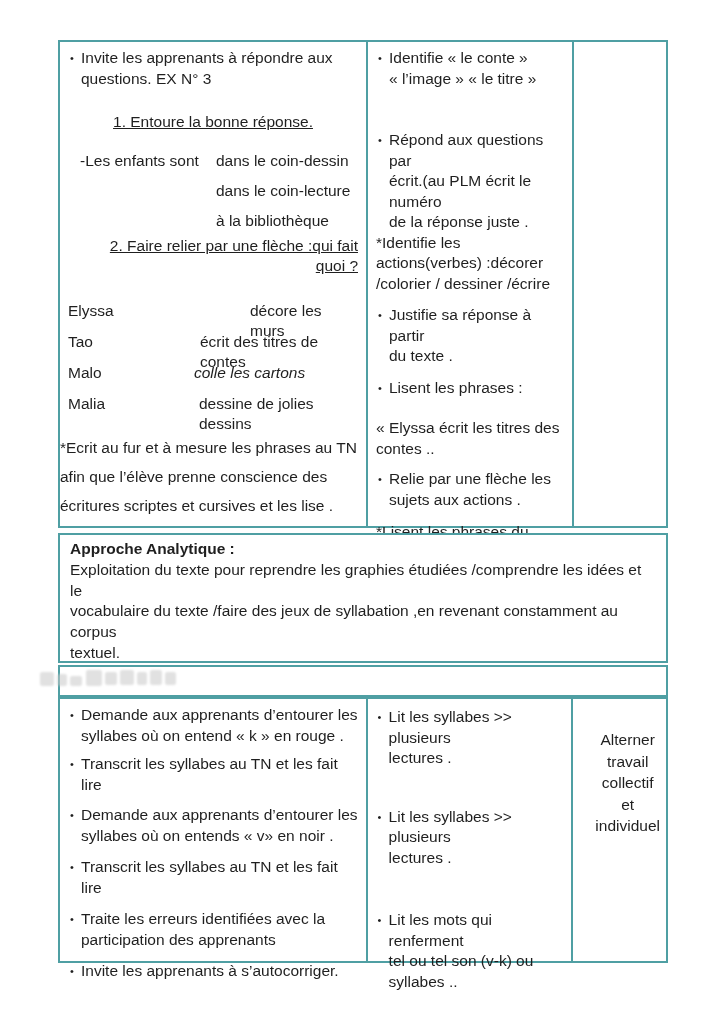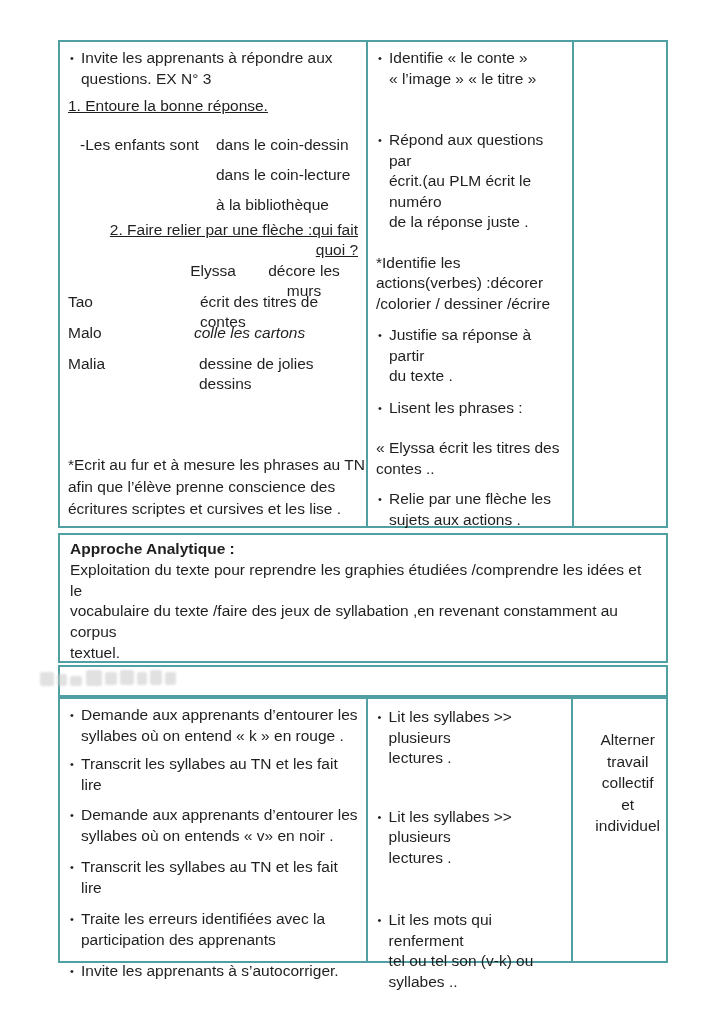--- a/index.html
+++ b/index.html
@@ -15,29 +15,29 @@
   .cell { height:100%; padding:6px 8px; }
   .c1 { width:308px; border-right:2px solid #4f9fa3; position:relative; }
   .c2 { width:206px; border-right:2px solid #4f9fa3; }
   .c3 { flex:1; }
 
   .bi { display:flex; line-height:20.5px; }
   .blt { flex:none; width:13px; padding-left:2px; font-size:11px; line-height:20.5px; }
   .txt { flex:1; }
   .plain { line-height:20.5px; }
 
-  .h1 { margin-top:7px; line-height:20.5px; text-decoration:underline; }
+  .h1 { margin-top:23px; line-height:20.5px; text-decoration:underline;text-align:center; }
   .choices { display:flex; margin-top:13px; line-height:30px; }
   .choice-label { flex:none; width:148px; padding-left:12px; }
   .h2 { padding-left:20px; line-height:20.5px; text-decoration:underline;text-align:right; }
   .match-row { position:relative; height:31px; line-height:20px; }
-  .match-row.first { margin-top:0;text-align:center; }
+  .match-row.first { margin-top:24px; }
   .act { position:absolute; top:0; }
   .a0 { left:182px; } .a1 { left:132px; } .a2 { left:126px;font-style:italic; } .a3 { left:131px; }
-  .note { position:absolute; left:8px; bottom:6px; line-height:22px; }
+  .note { position:absolute; left:0; bottom:6px; line-height:29px; }
 
   .tbl-analytic { top:533px; height:130px; padding:4px 10px; line-height:20.8px; }
   .a-title { font-weight:bold; }
 
   .tbl-spacer { top:665px; height:32px; }
 
   .tbl-bottom { top:697px; height:266px; display:flex; }
   .bc1 { width:308px; border-right:2px solid #4f9fa3; padding:4px 8px; }
   .bc2 { width:206px; border-right:2px solid #4f9fa3; padding:4px 8px; }
   .bc3 { flex:1; text-align:center; padding:30px 6px 0 22px; line-height:21.5px; }
@@ -95,21 +95,21 @@
         <span class="blt">•</span>
         <span class="txt ml">Identifie « le conte »
 « l’image » « le titre »</span>
       </div>
       <div class="bi" style="margin-top:41px">
         <span class="blt">•</span>
         <span class="txt ml">Répond aux questions par
 écrit.(au PLM écrit le numéro
 de la réponse juste .</span>
       </div>
-      <div class="plain ml" style="margin-top:20px">*Identifie les
+      <div class="plain ml" style="margin-top:0">*Identifie les
 actions(verbes) :décorer
 /colorier / dessiner /écrire</div>
       <div class="bi" style="margin-top:11px">
         <span class="blt">•</span>
         <span class="txt ml">Justifie sa réponse à partir
 du texte .</span>
       </div>
       <div class="bi" style="margin-top:11px">
         <span class="blt">•</span>
         <span class="txt ml">Lisent les phrases :</span>

